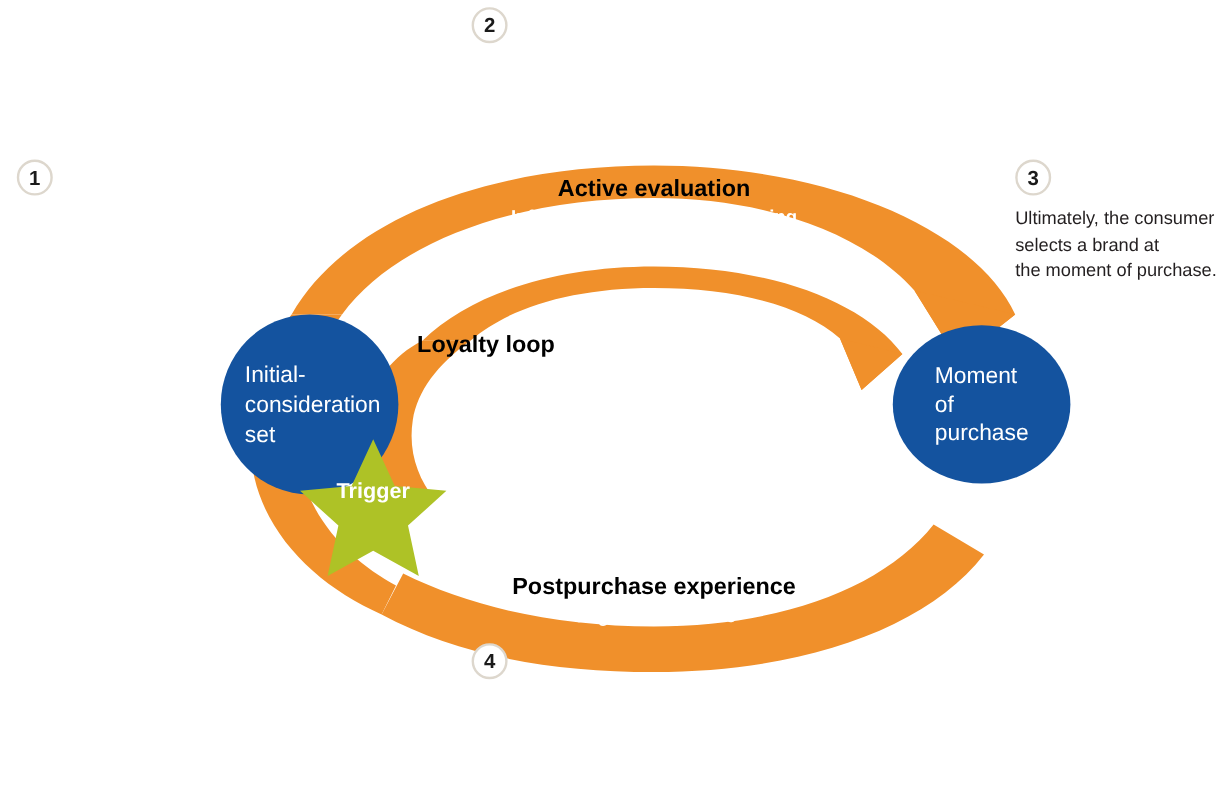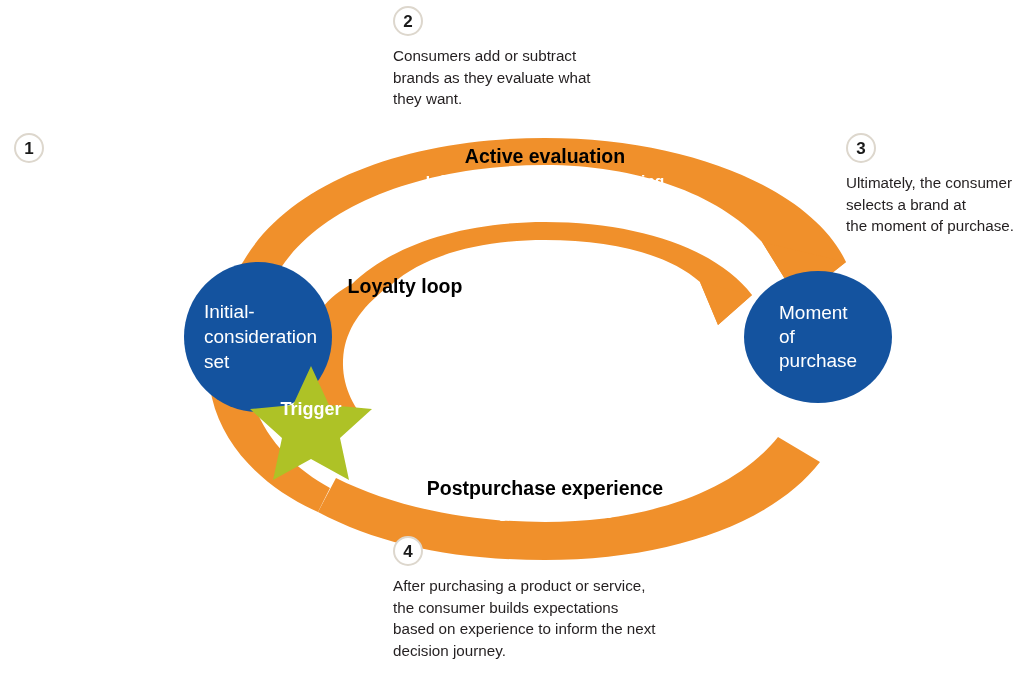--- a/index.html
+++ b/index.html
@@ -153,33 +153,26 @@
 
     <text class="lbl lbl-star" x="311" y="410">Trigger</text>
   </svg>
 
   <div class="note" id="note-1">
     <div class="note-badge">1</div>
   </div>
 
   <div class="note" id="note-2">
     <div class="note-badge">2</div>
-    <div class="note-body">Consumers add or subtract
-brands as they evaluate what
-they want.</div>
   </div>
 
   <div class="note" id="note-3">
     <div class="note-badge">3</div>
     <div class="note-body">Ultimately, the consumer
 selects a brand at
 the moment of purchase.</div>
   </div>
 
   <div class="note" id="note-4">
     <div class="note-badge">4</div>
-    <div class="note-body">After purchasing a product or service,
-the consumer builds expectations
-based on experience to inform the next
-decision journey.</div>
   </div>
 
 </div>
 
 </body></html>

